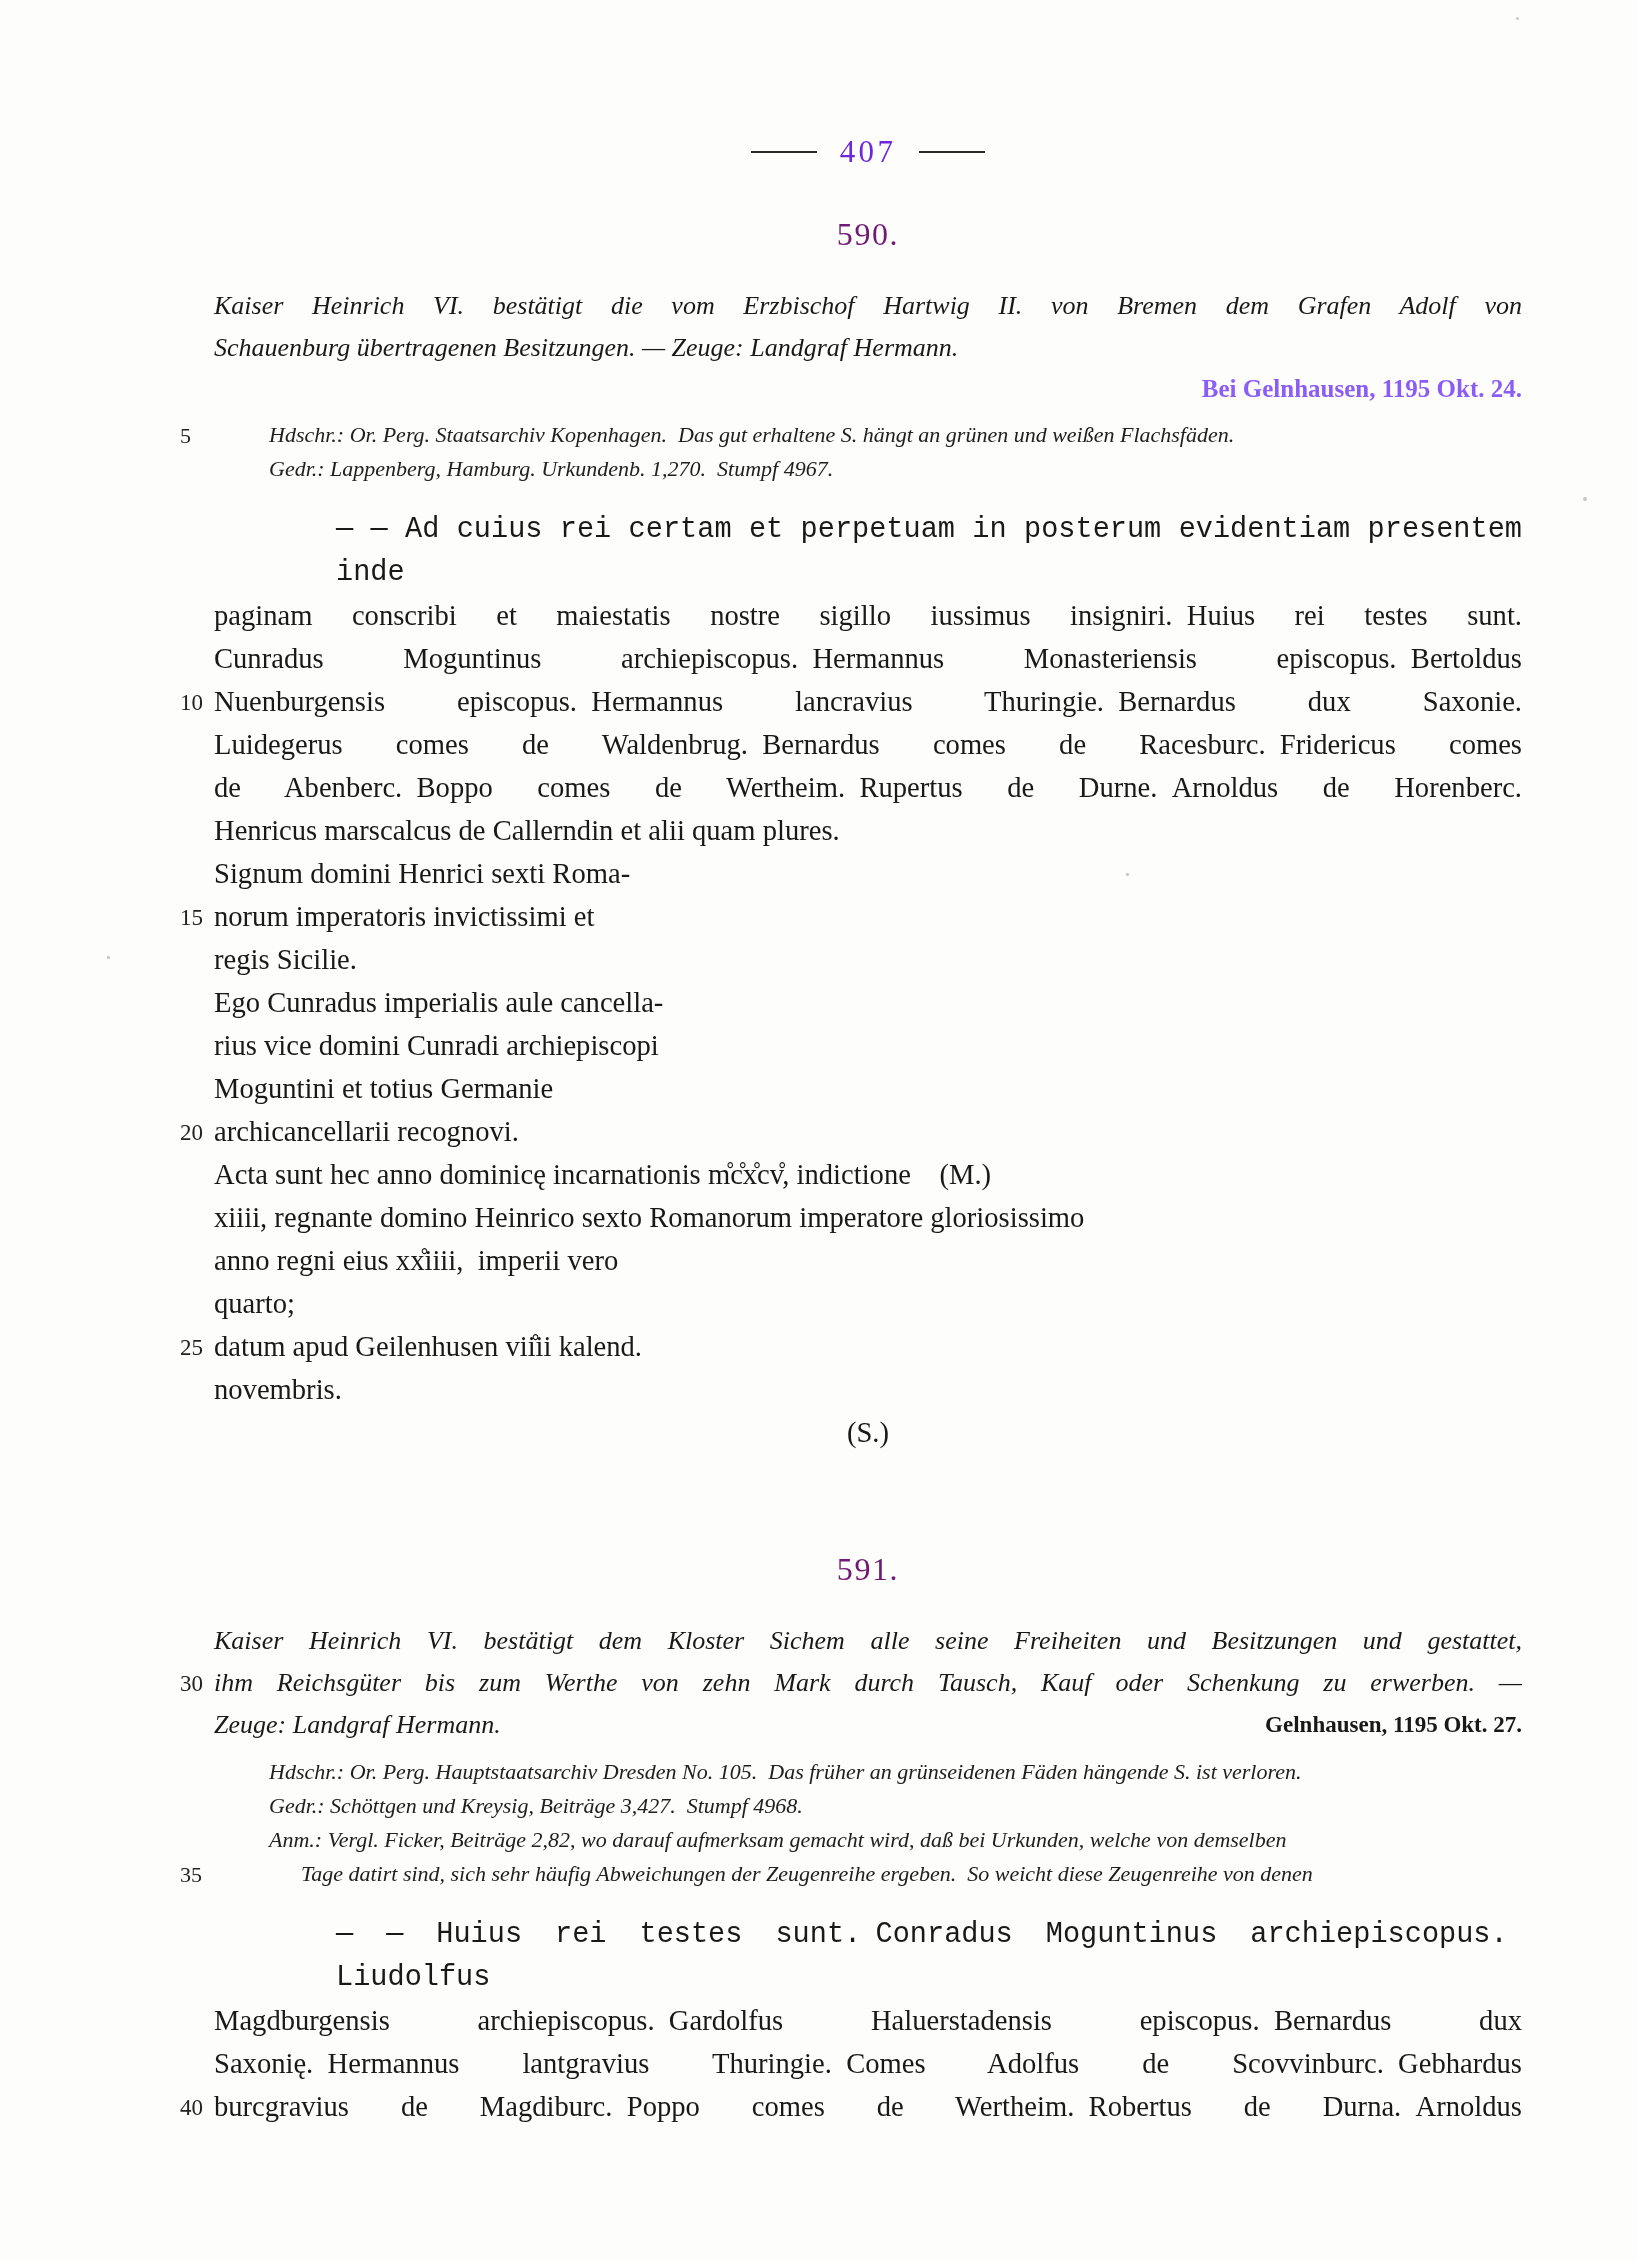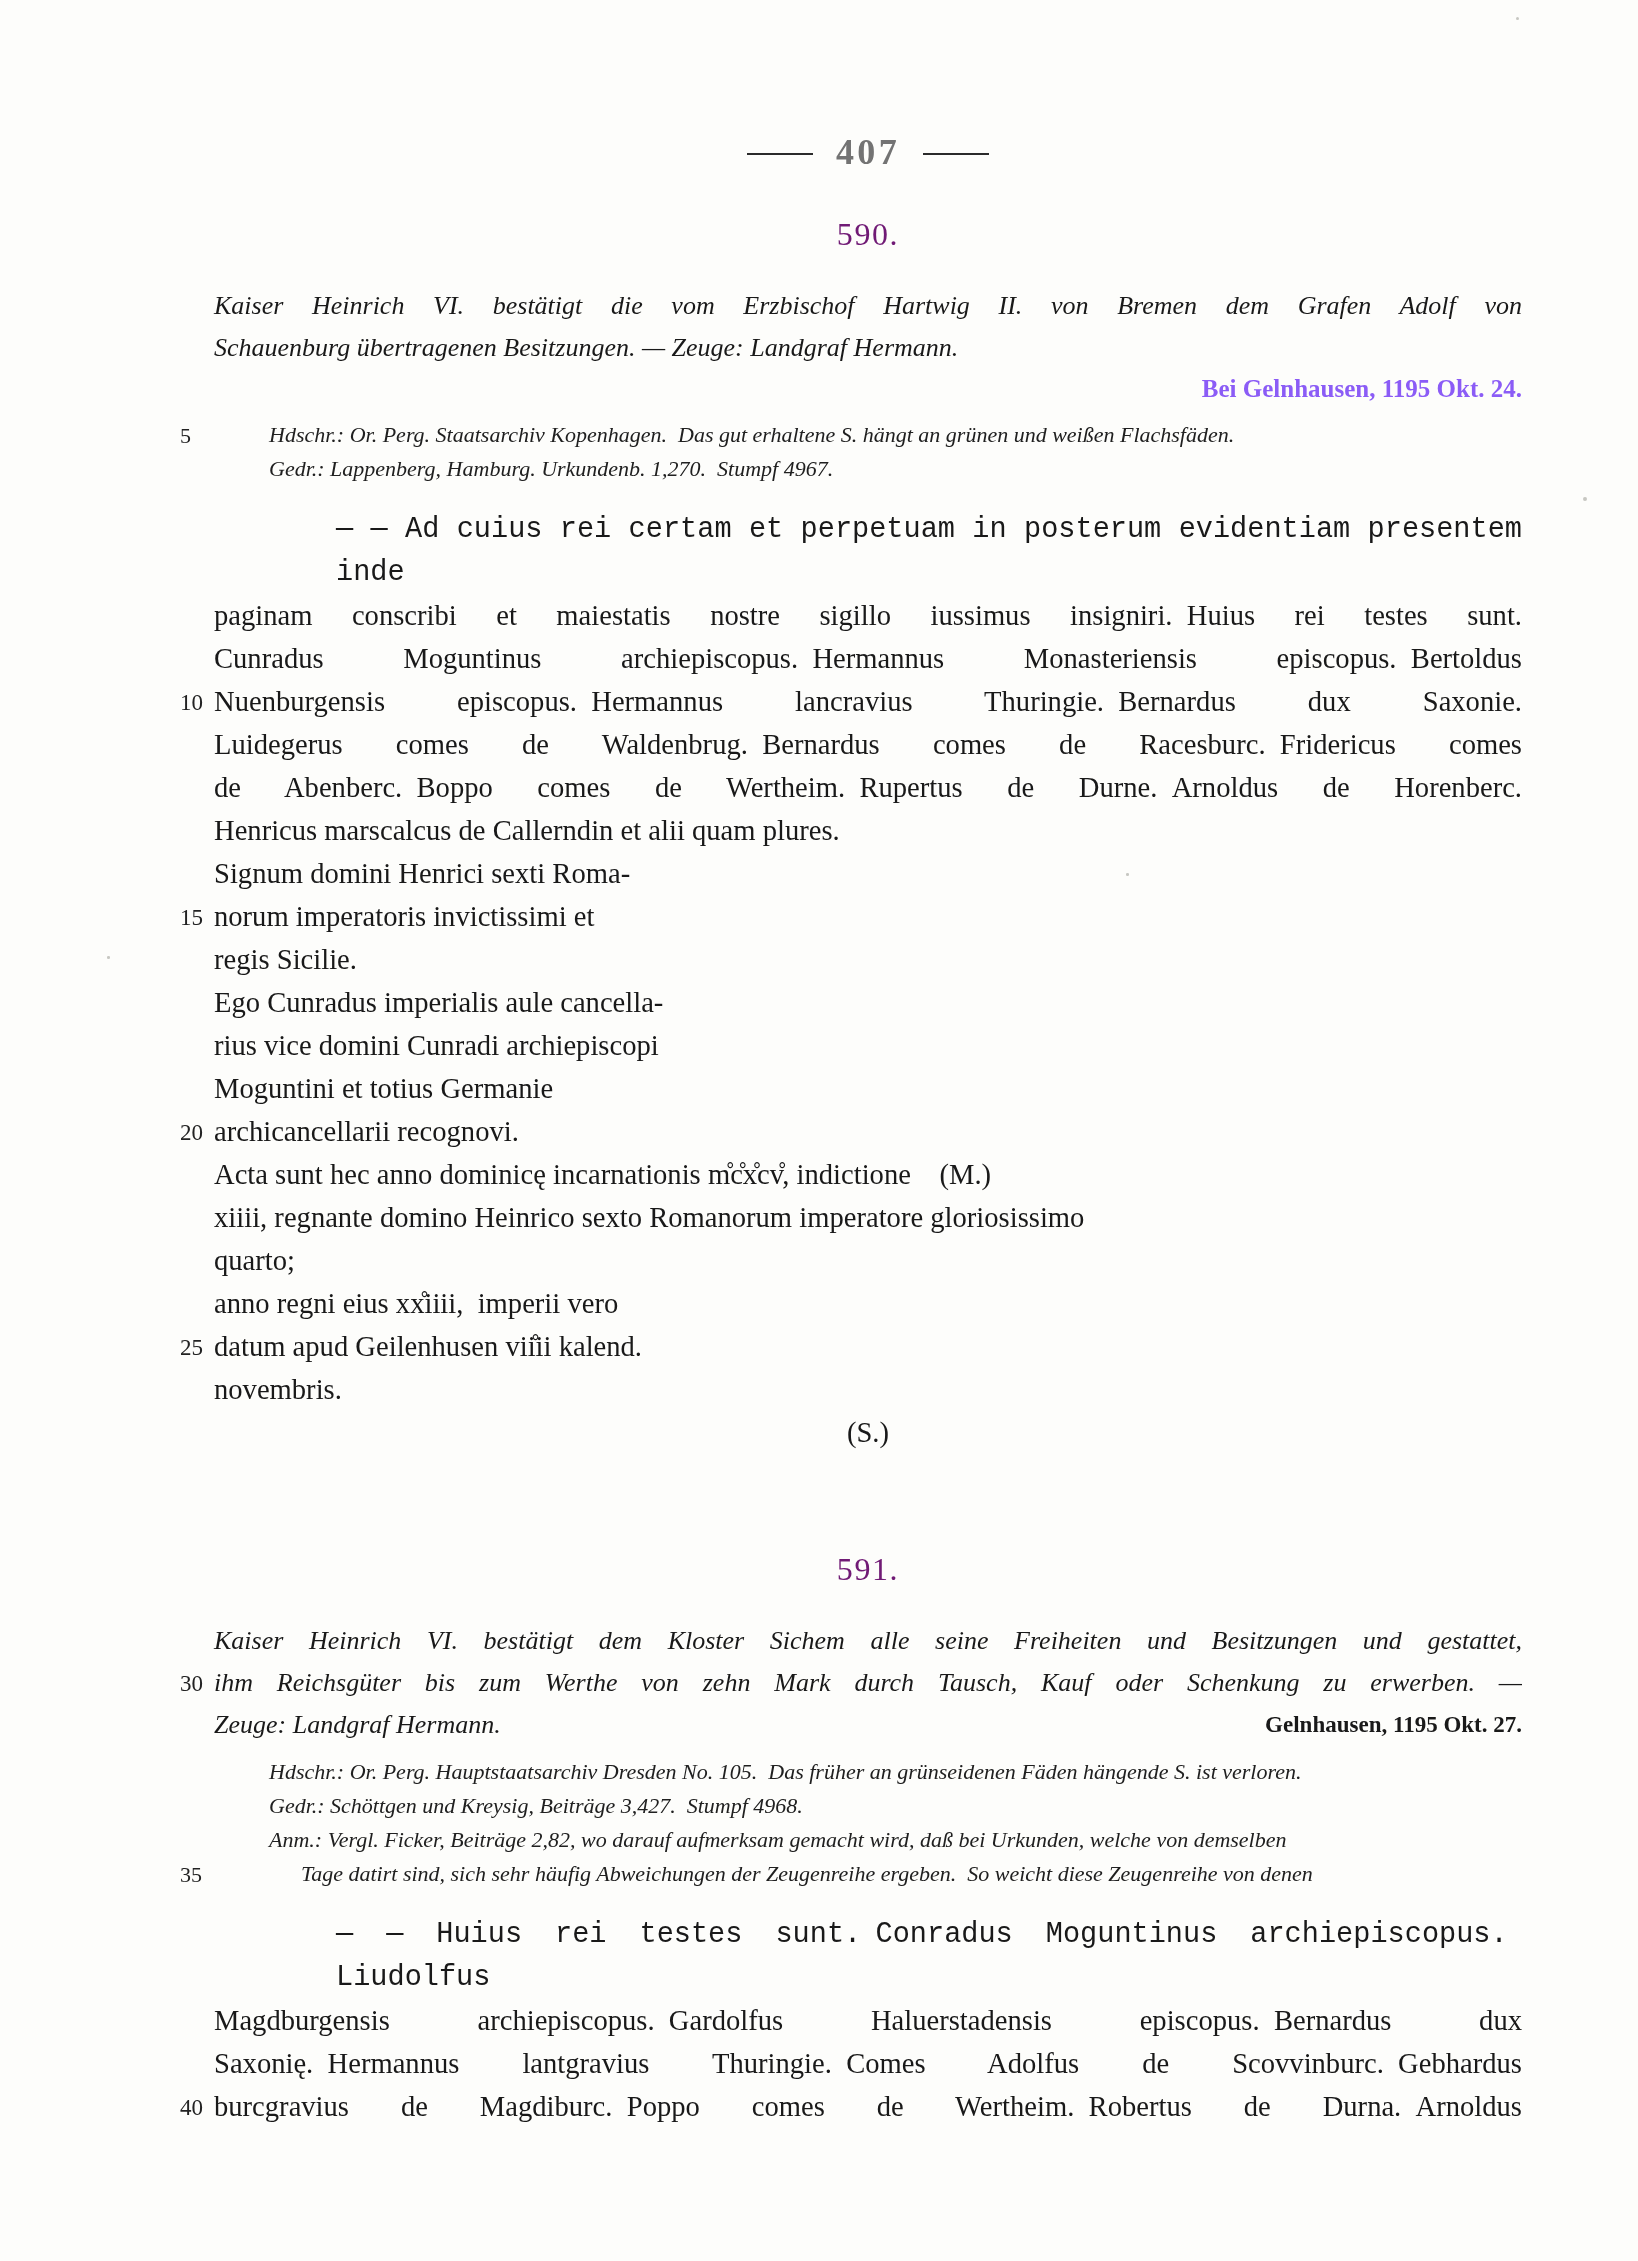--- a/index.html
+++ b/index.html
@@ -22,24 +22,24 @@
 
   
   .pagehead {
     margin-top: 132px;
     text-align: center;
     height: 40px;
     line-height: 40px;
     margin-bottom: 43px;
   }
   .pagehead .pagenum {
-    font-size: 36px;
-    font-weight: 700;
+    font-size: 31px;
+    font-weight: 400;
     letter-spacing: 3.3px;
-    color: #737373;
+    color: #6d28d9;
   }
   .pagehead .rule {
     display: inline-block;
     width: 66px;
     border-top: 2.2px solid #2b2b2b;
     vertical-align: 8.8px;
     margin: 0 23px;
   }
 
   
@@ -159,22 +159,22 @@
           <div class="line left"><span class="ltext">Henricus marscalcus de Callerndin et alii quam plures.</span></div>
           <div class="line left"><span class="ltext">Signum domini Henrici sexti Roma-</span></div>
           <div class="line left"><span class="lineno">15</span><span class="ltext">norum imperatoris invictissimi et</span></div>
           <div class="line left"><span class="ltext">regis Sicilie.</span></div>
           <div class="line left"><span class="ltext">Ego Cunradus imperialis aule cancella-</span></div>
           <div class="line left"><span class="ltext">rius vice domini Cunradi archiepiscopi</span></div>
           <div class="line left"><span class="ltext">Moguntini et totius Germanie</span></div>
           <div class="line left"><span class="lineno">20</span><span class="ltext">archicancellarii recognovi.</span></div>
           <div class="line left"><span class="ltext">Acta sunt hec anno dominicę incarnationis m̊c̊x̊cv̊, indictione (M.)</span></div>
           <div class="line left"><span class="ltext">xiiii, regnante domino Heinrico sexto Romanorum imperatore gloriosissimo</span></div>
+          <div class="line left"><span class="ltext">anno regni eius xx̊iiii, imperii vero</span></div>
           <div class="line left"><span class="ltext">quarto;</span></div>
-          <div class="line left"><span class="ltext">anno regni eius xx̊iiii, imperii vero</span></div>
           <div class="line left"><span class="lineno">25</span><span class="ltext">datum apud Geilenhusen vii̊ii kalend.</span></div>
           <div class="line left"><span class="ltext">novembris.</span></div>
           <div class="line ctr"><span class="ltext">(S.)</span></div>
         </div>
     </section>
 
     <section class="entry entry-591">
       <div class="entry-number">591.</div>
       <div class="summary">
           <div class="line just"><span class="ltext">Kaiser Heinrich VI. bestätigt dem Kloster Sichem alle seine Freiheiten und Besitzungen und gestattet,</span></div>

